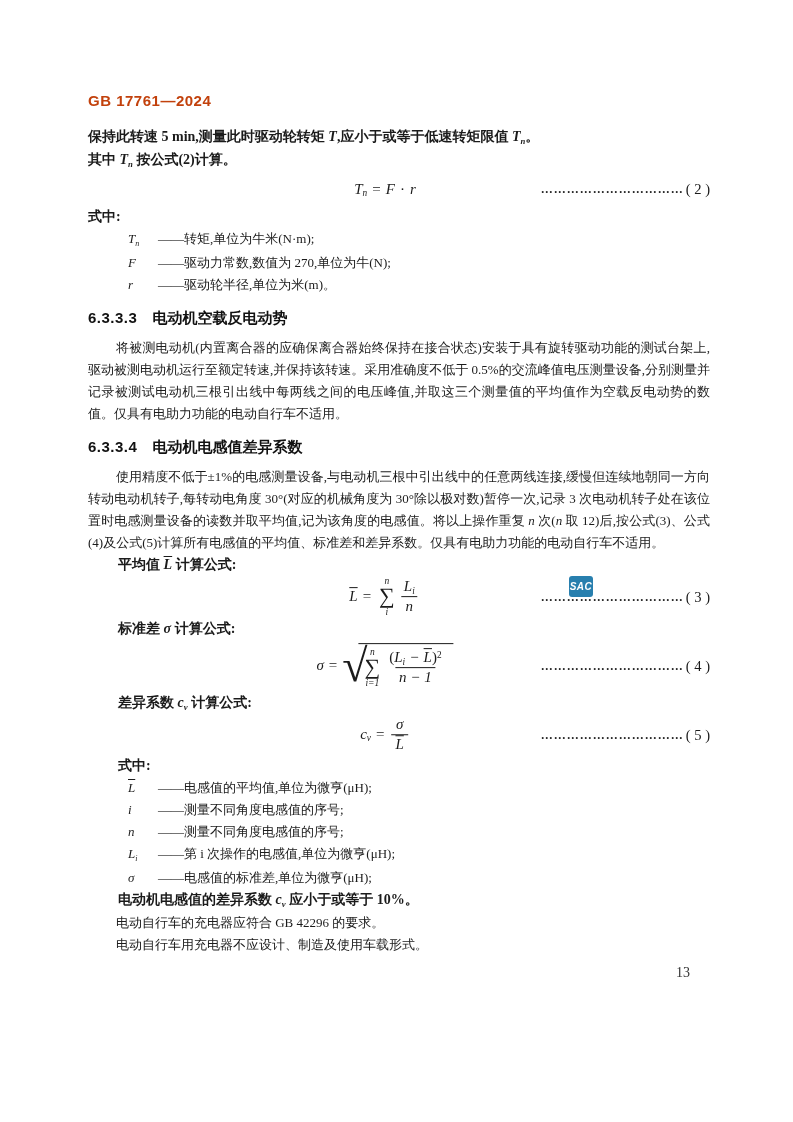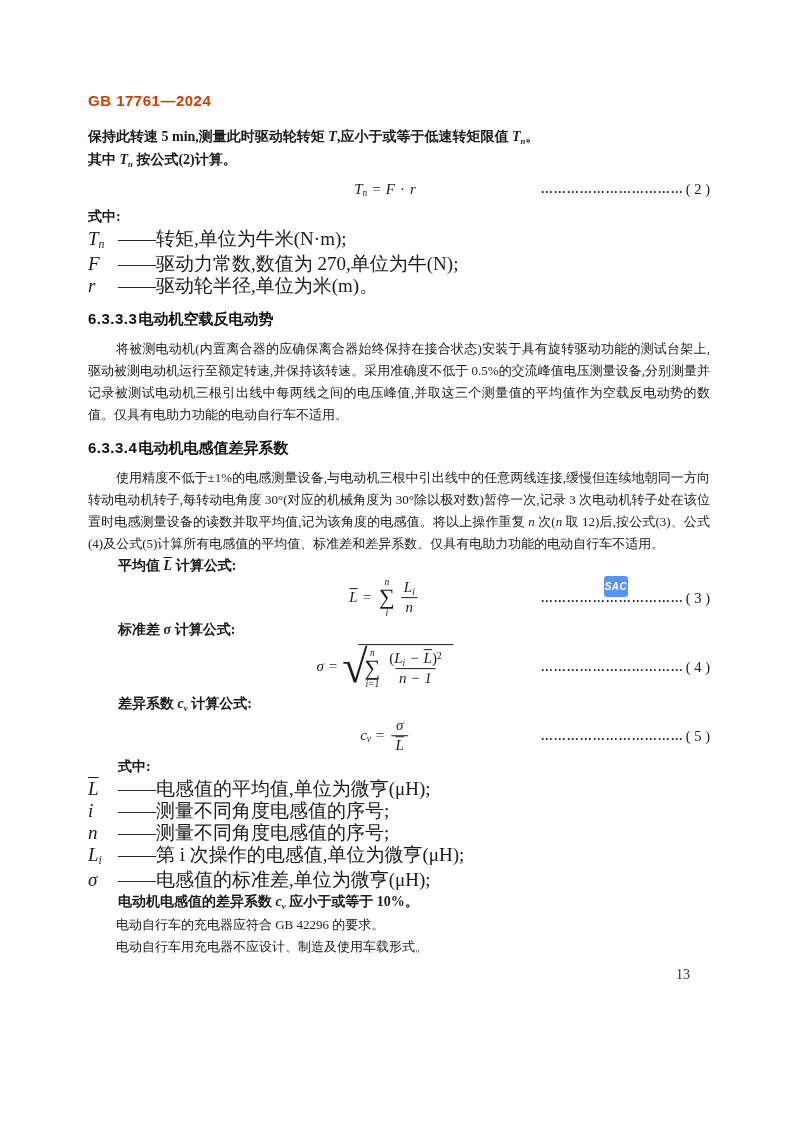--- a/index.html
+++ b/index.html
@@ -7,22 +7,22 @@
         font-family:"Liberation Serif","DejaVu Serif",serif;color:#1b1b1b;overflow:hidden;}
   .content{position:absolute;left:88px;top:92px;width:622px;}
   .header-line{text-align:left;font-family:"Liberation Sans","DejaVu Sans",sans-serif;
                font-weight:bold;font-size:15px;letter-spacing:0.5px;color:#c2410c;height:18px;}
   .line{font-size:14px;line-height:22px;text-align:justify;font-weight:bold;}
   .first{margin-top:16px;}
   .ind2{text-indent:2.15em;}
   .para{font-size:13px;line-height:22px;text-align:justify;text-indent:2.15em;}
   .h{font-family:"Liberation Sans","DejaVu Sans",sans-serif;font-weight:bold;font-size:15px;
      color:#111;margin:12px 0 9px 0;line-height:20px;}
-  .h .hnum{margin-right:1px;letter-spacing:0.5px;}
-  .vrow{display:flex;font-size:19px;line-height:22px;}
+  .h .hnum{margin-right:15px;letter-spacing:0.5px;}
+  .vrow{display:flex;font-size:13px;line-height:22px;margin-left:40px;}
   .vsym{width:30px;flex:none;}
   .vdesc{flex:1;}
   .var{font-family:"Liberation Serif","DejaVu Serif",serif;font-style:italic;}
   .sub{font-size:0.62em;font-style:italic;position:relative;top:3px;}
   .sup{font-size:0.62em;position:relative;top:-4px;font-style:normal;}
   .ol{text-decoration:overline;}
   .op{margin:0 5px;font-style:normal;}
   .frow{position:relative;}
   .f2row{height:34px;}
   .f3row{height:42px;}
@@ -40,21 +40,21 @@
   .sum{display:inline-flex;flex-direction:column;align-items:center;line-height:1;margin:0 3px;}
   .sum .lim{font-size:9.5px;font-style:italic;line-height:1.1;}
   .sum .sig{font-size:22px;line-height:0.95;font-style:normal;}
   .sqrt{display:inline-flex;align-items:center;}
   .rsign{font-size:46px;font-weight:200;line-height:0.78;font-style:normal;}
   .rbody{border-top:1.4px solid #1b1b1b;margin-left:-9px;padding:3px 6px 0 3px;
          display:inline-flex;align-items:center;}
   .note{font-size:12.8px;line-height:17px;margin-top:6px;padding-left:30px;text-align:justify;}
   .note b{font-weight:bold;}
   .pagenum{margin-top:9px;text-align:right;padding-right:20px;font-size:14px;color:#333;}
-  .watermark{position:absolute;left:604px;top:576px;width:24px;height:21px;background:#3b82f6;
+  .watermark{position:absolute;left:569px;top:576px;width:24px;height:21px;background:#0369a1;
              opacity:0.85;border-radius:3px;display:flex;align-items:center;justify-content:center;
              color:#ffffff;font-family:"Liberation Sans","DejaVu Sans",sans-serif;
              font-weight:bold;font-style:italic;font-size:10px;letter-spacing:0.5px;}
 </style>
 </head>
 <body>
 
 <div class="page">
   <div class="watermark">SAC</div>
 

